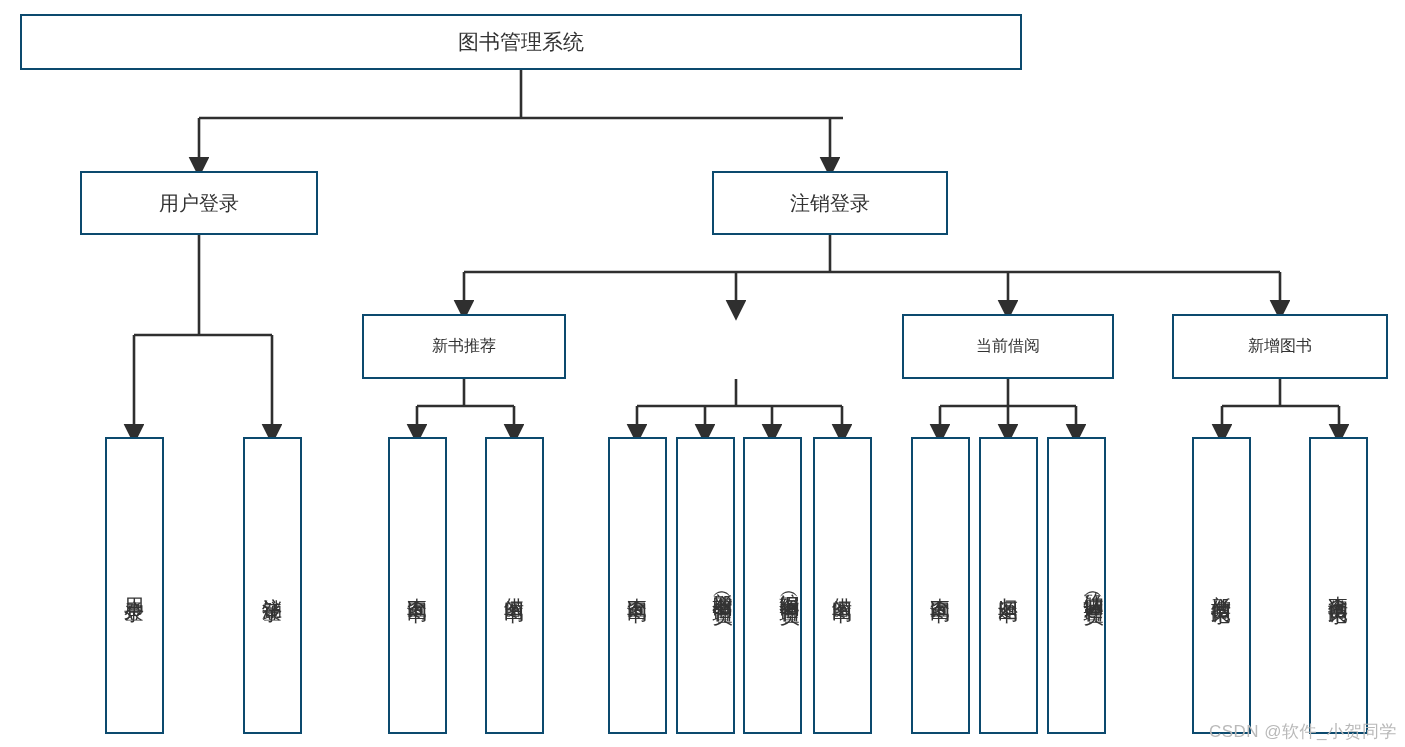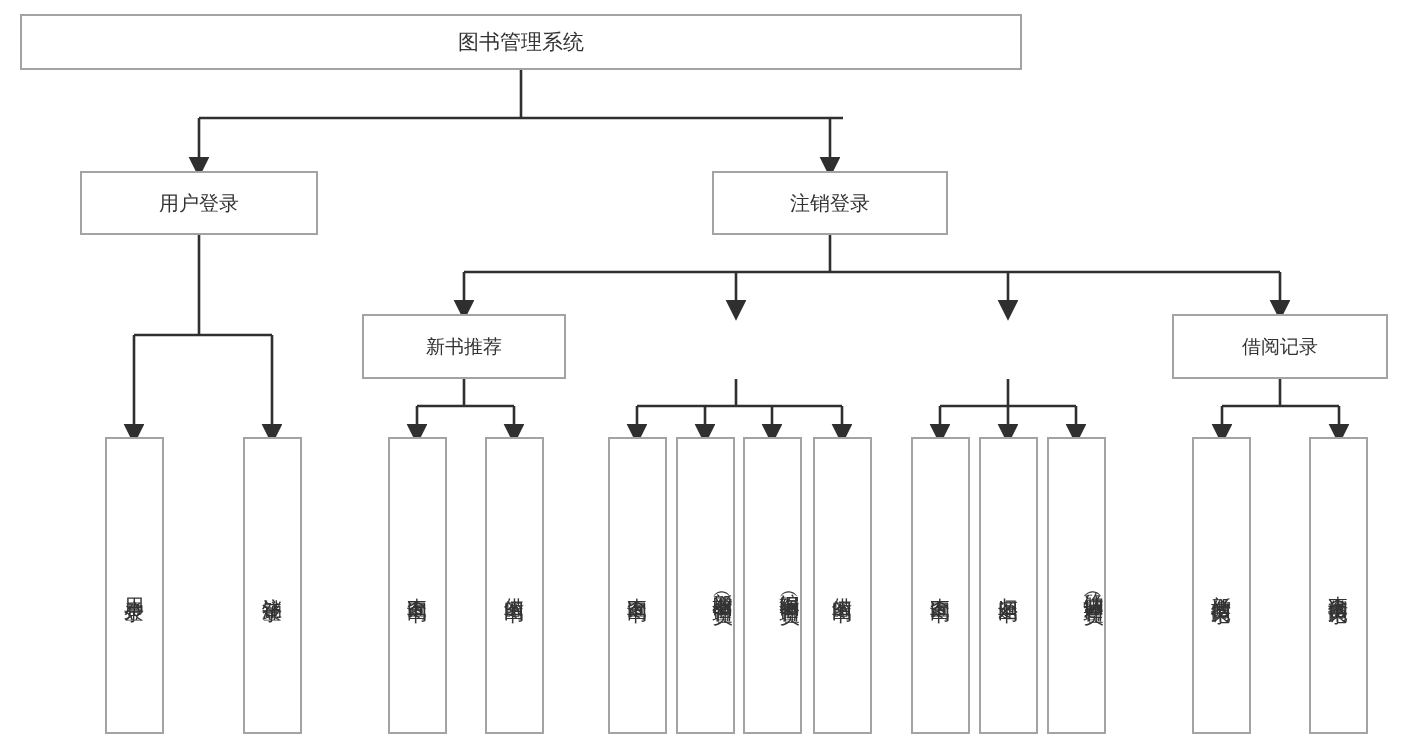--- a/index.html
+++ b/index.html
@@ -22,35 +22,35 @@
     position: absolute;
     left: 0;
     top: 0;
     width: 1405px;
     height: 747px;
     pointer-events: none;
   }
   .node {
     position: absolute;
     box-sizing: border-box;
-    border: 2px solid #a3a3a3;
+    border: 2px solid #0c4a6e;
     background: #ffffff;
     display: flex;
     align-items: center;
     justify-content: center;
     color: #333333;
   }
   .node.root {
     font-size: 21px;
   }
   .node.lvl1 {
     font-size: 20px;
   }
   .node.lvl2 {
-    font-size: 19px;
+    font-size: 16px;
   }
   .node.leaf {
     writing-mode: vertical-rl;
     text-orientation: upright;
     font-size: 20px;
     letter-spacing: 2px;
     line-height: 1;
     padding-top: 6px;
     padding-bottom: 6px;
   }
@@ -136,23 +136,26 @@
 
   <div class="node lvl1" style="left:712px; top:171px; width:236px; height:64px;">
     <span class="node-label">注销登录</span>
   </div>
 
   <div class="node lvl2" style="left:362px; top:314px; width:204px; height:65px;">
     <span class="node-label">新书推荐</span>
   </div>
 
 
+  <div class="node lvl2" style="left:902px; top:314px; width:212px; height:65px;">
+    <span class="node-label">当前借阅</span>
+  </div>
 
   <div class="node lvl2" style="left:1172px; top:314px; width:216px; height:65px;">
-    <span class="node-label">借阅记录</span>
+    <span class="node-label">新增图书</span>
   </div>
 
   <div class="node leaf" style="left:105px; top:437px; width:59px; height:297px;">
     <span class="node-label">用户登录</span>
   </div>
 
   <div class="node leaf" style="left:243px; top:437px; width:59px; height:297px;">
     <span class="node-label">注销登录</span>
   </div>
 
@@ -193,14 +196,15 @@
   </div>
 
   <div class="node leaf" style="left:1192px; top:437px; width:59px; height:297px;">
     <span class="node-label">新增借阅记录</span>
   </div>
 
   <div class="node leaf" style="left:1309px; top:437px; width:59px; height:297px;">
     <span class="node-label">查询借阅记录</span>
   </div>
 
+  <div id="watermark">CSDN @软件_小贺同学</div>
 
 </div>
 
 </body></html>

